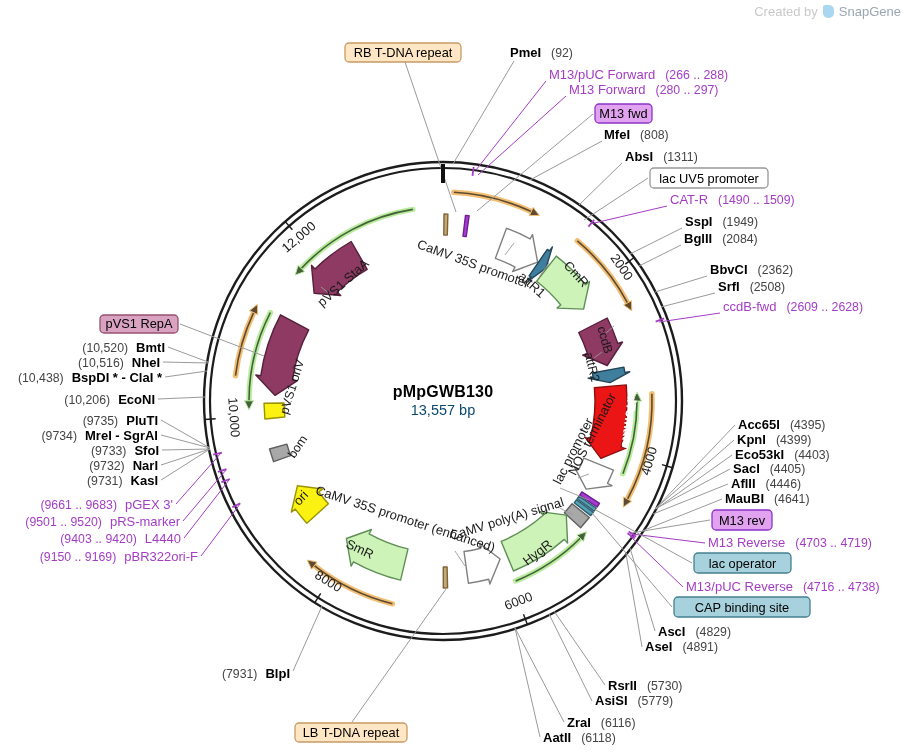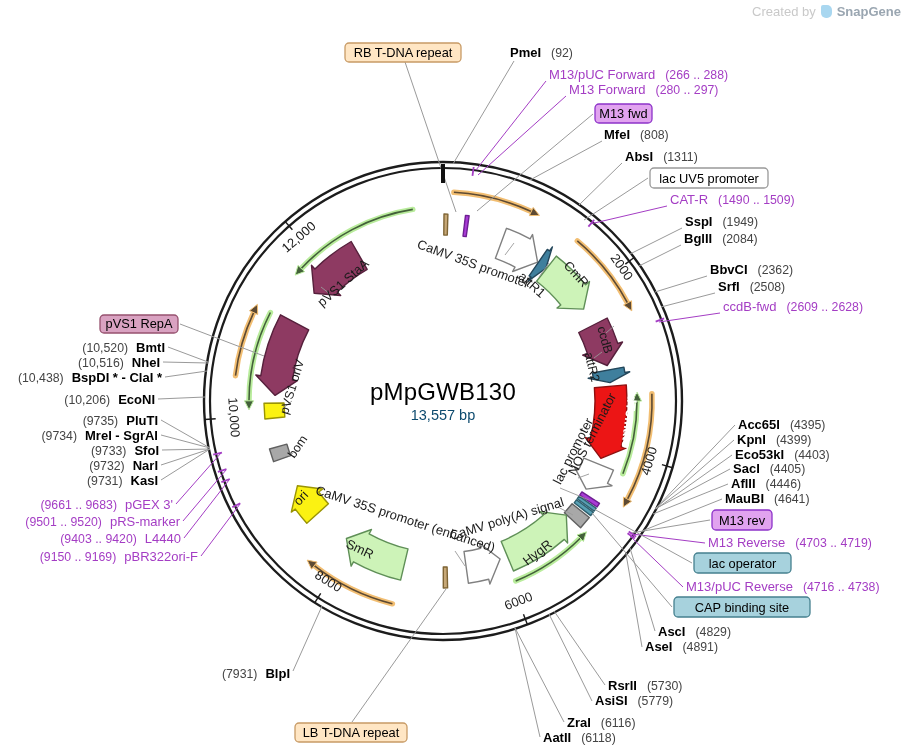--- a/index.html
+++ b/index.html
@@ -1,26 +1,26 @@
 <!DOCTYPE html>
 <html><head>
 <meta charset="utf-8">
 <style>
   html,body{margin:0;padding:0;background:#fff;}
   .canvas{position:relative;width:907px;height:755px;background:#ffffff;overflow:hidden;
           font-family:"Liberation Sans",sans-serif;}
   svg{position:absolute;left:0;top:0;}
   .center-title{position:absolute;left:443px;top:401px;transform:translate(-50%,-52%);
                 text-align:center;pointer-events:none;}
-  .center-title .t1{font-size:24px;font-weight:normal;color:#000;letter-spacing:0.2px;}
+  .center-title .t1{font-size:16px;font-weight:bold;color:#000;letter-spacing:0.2px;}
   .center-title .t2{font-size:14.5px;color:#0c4a6e;margin-top:1px;}
   .watermark{position:absolute;top:4px;right:6px;display:flex;align-items:center;gap:5px;}
   .watermark .created{font-size:13px;color:#c9c9c9;}
   .watermark .logo{width:11px;height:13px;background:#a9d7f0;border-radius:2px 5px 5px 5px;}
-  .watermark .brand{font-size:13px;font-weight:bold;color:#9aa6b1;}
+  .watermark .brand{font-size:13px;font-weight:normal;color:#9aa6b1;}
 </style>
 </head>
 <body>
 
 <div class="canvas">
   <svg id="map" width="907" height="755" viewBox="0 0 907 755">
       <path d="M 453.9 192.3 A 209 209 0 0 1 531.3 211.6" fill="none" stroke="#f2be72" stroke-width="5.5" stroke-linecap="round"></path>
       <path d="M 453.9 192.3 A 209 209 0 0 1 531.3 211.6" fill="none" stroke="#5d4a33" stroke-width="1.6"></path>
       <polygon points="539.4 215.4 529.4 215.6 533.2 207.5" fill="#5d4a33" stroke="#f2be72" stroke-width="1"></polygon>
       <path d="M 577.3 240.9 A 209 209 0 0 1 627.5 302.9" fill="none" stroke="#f2be72" stroke-width="5.5" stroke-linecap="round"></path>

